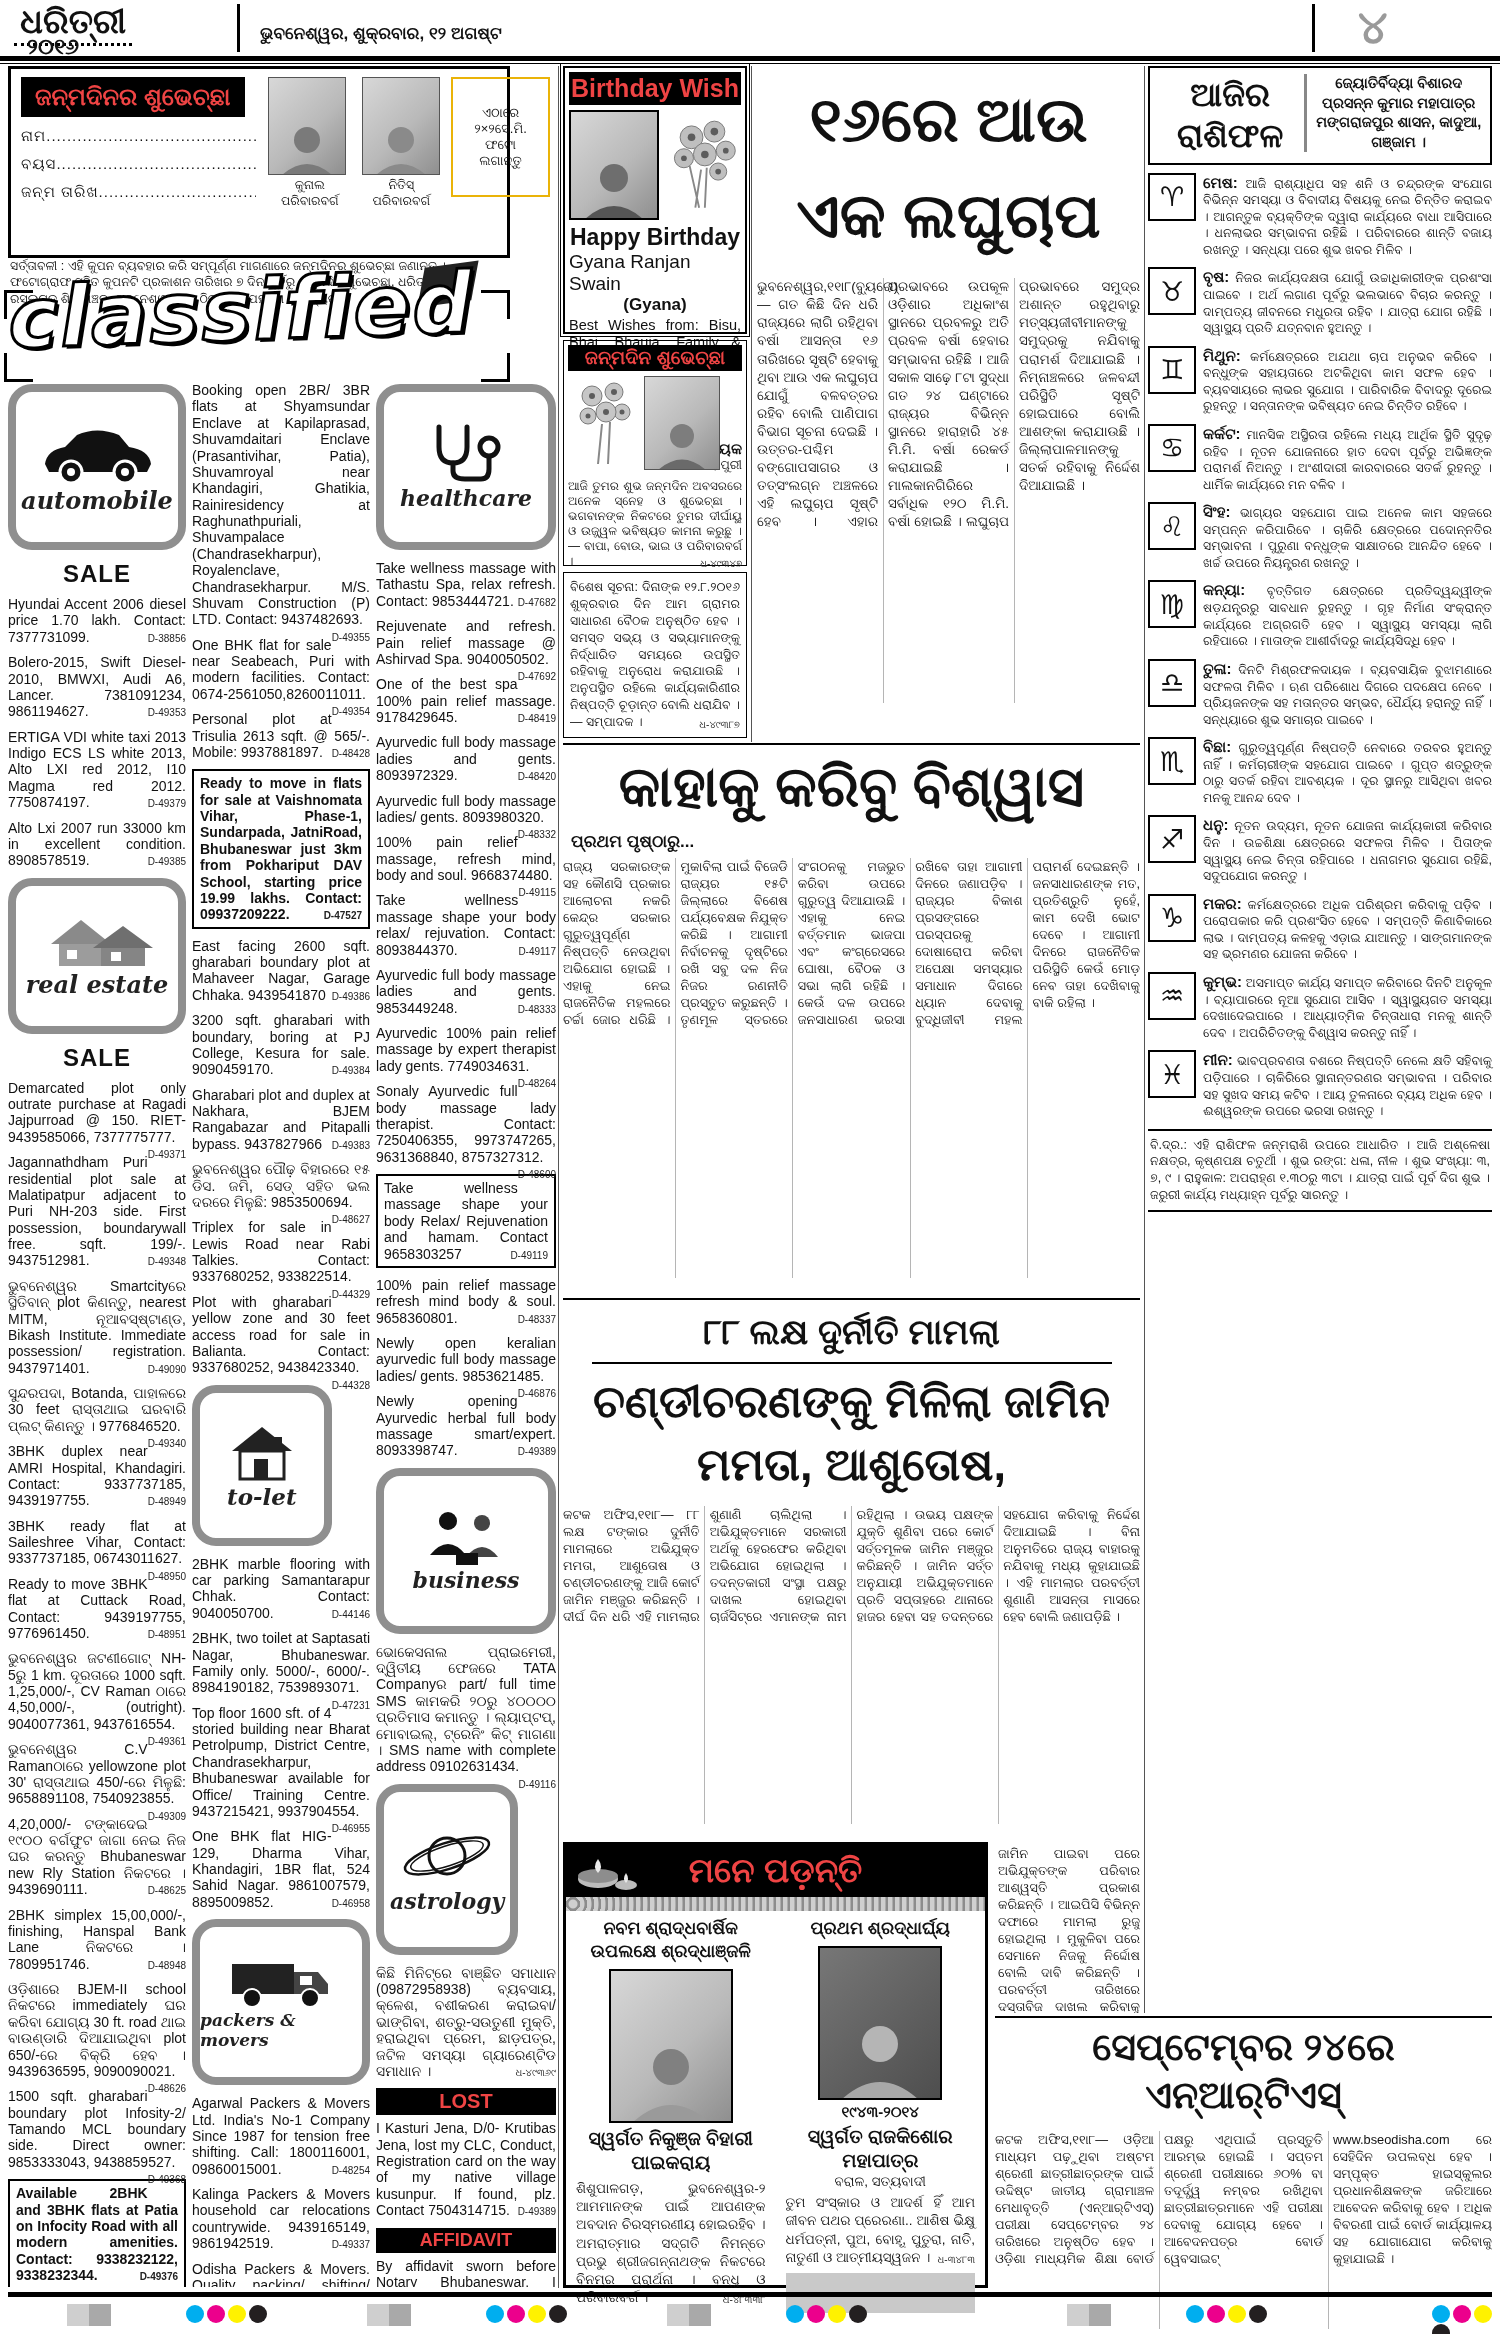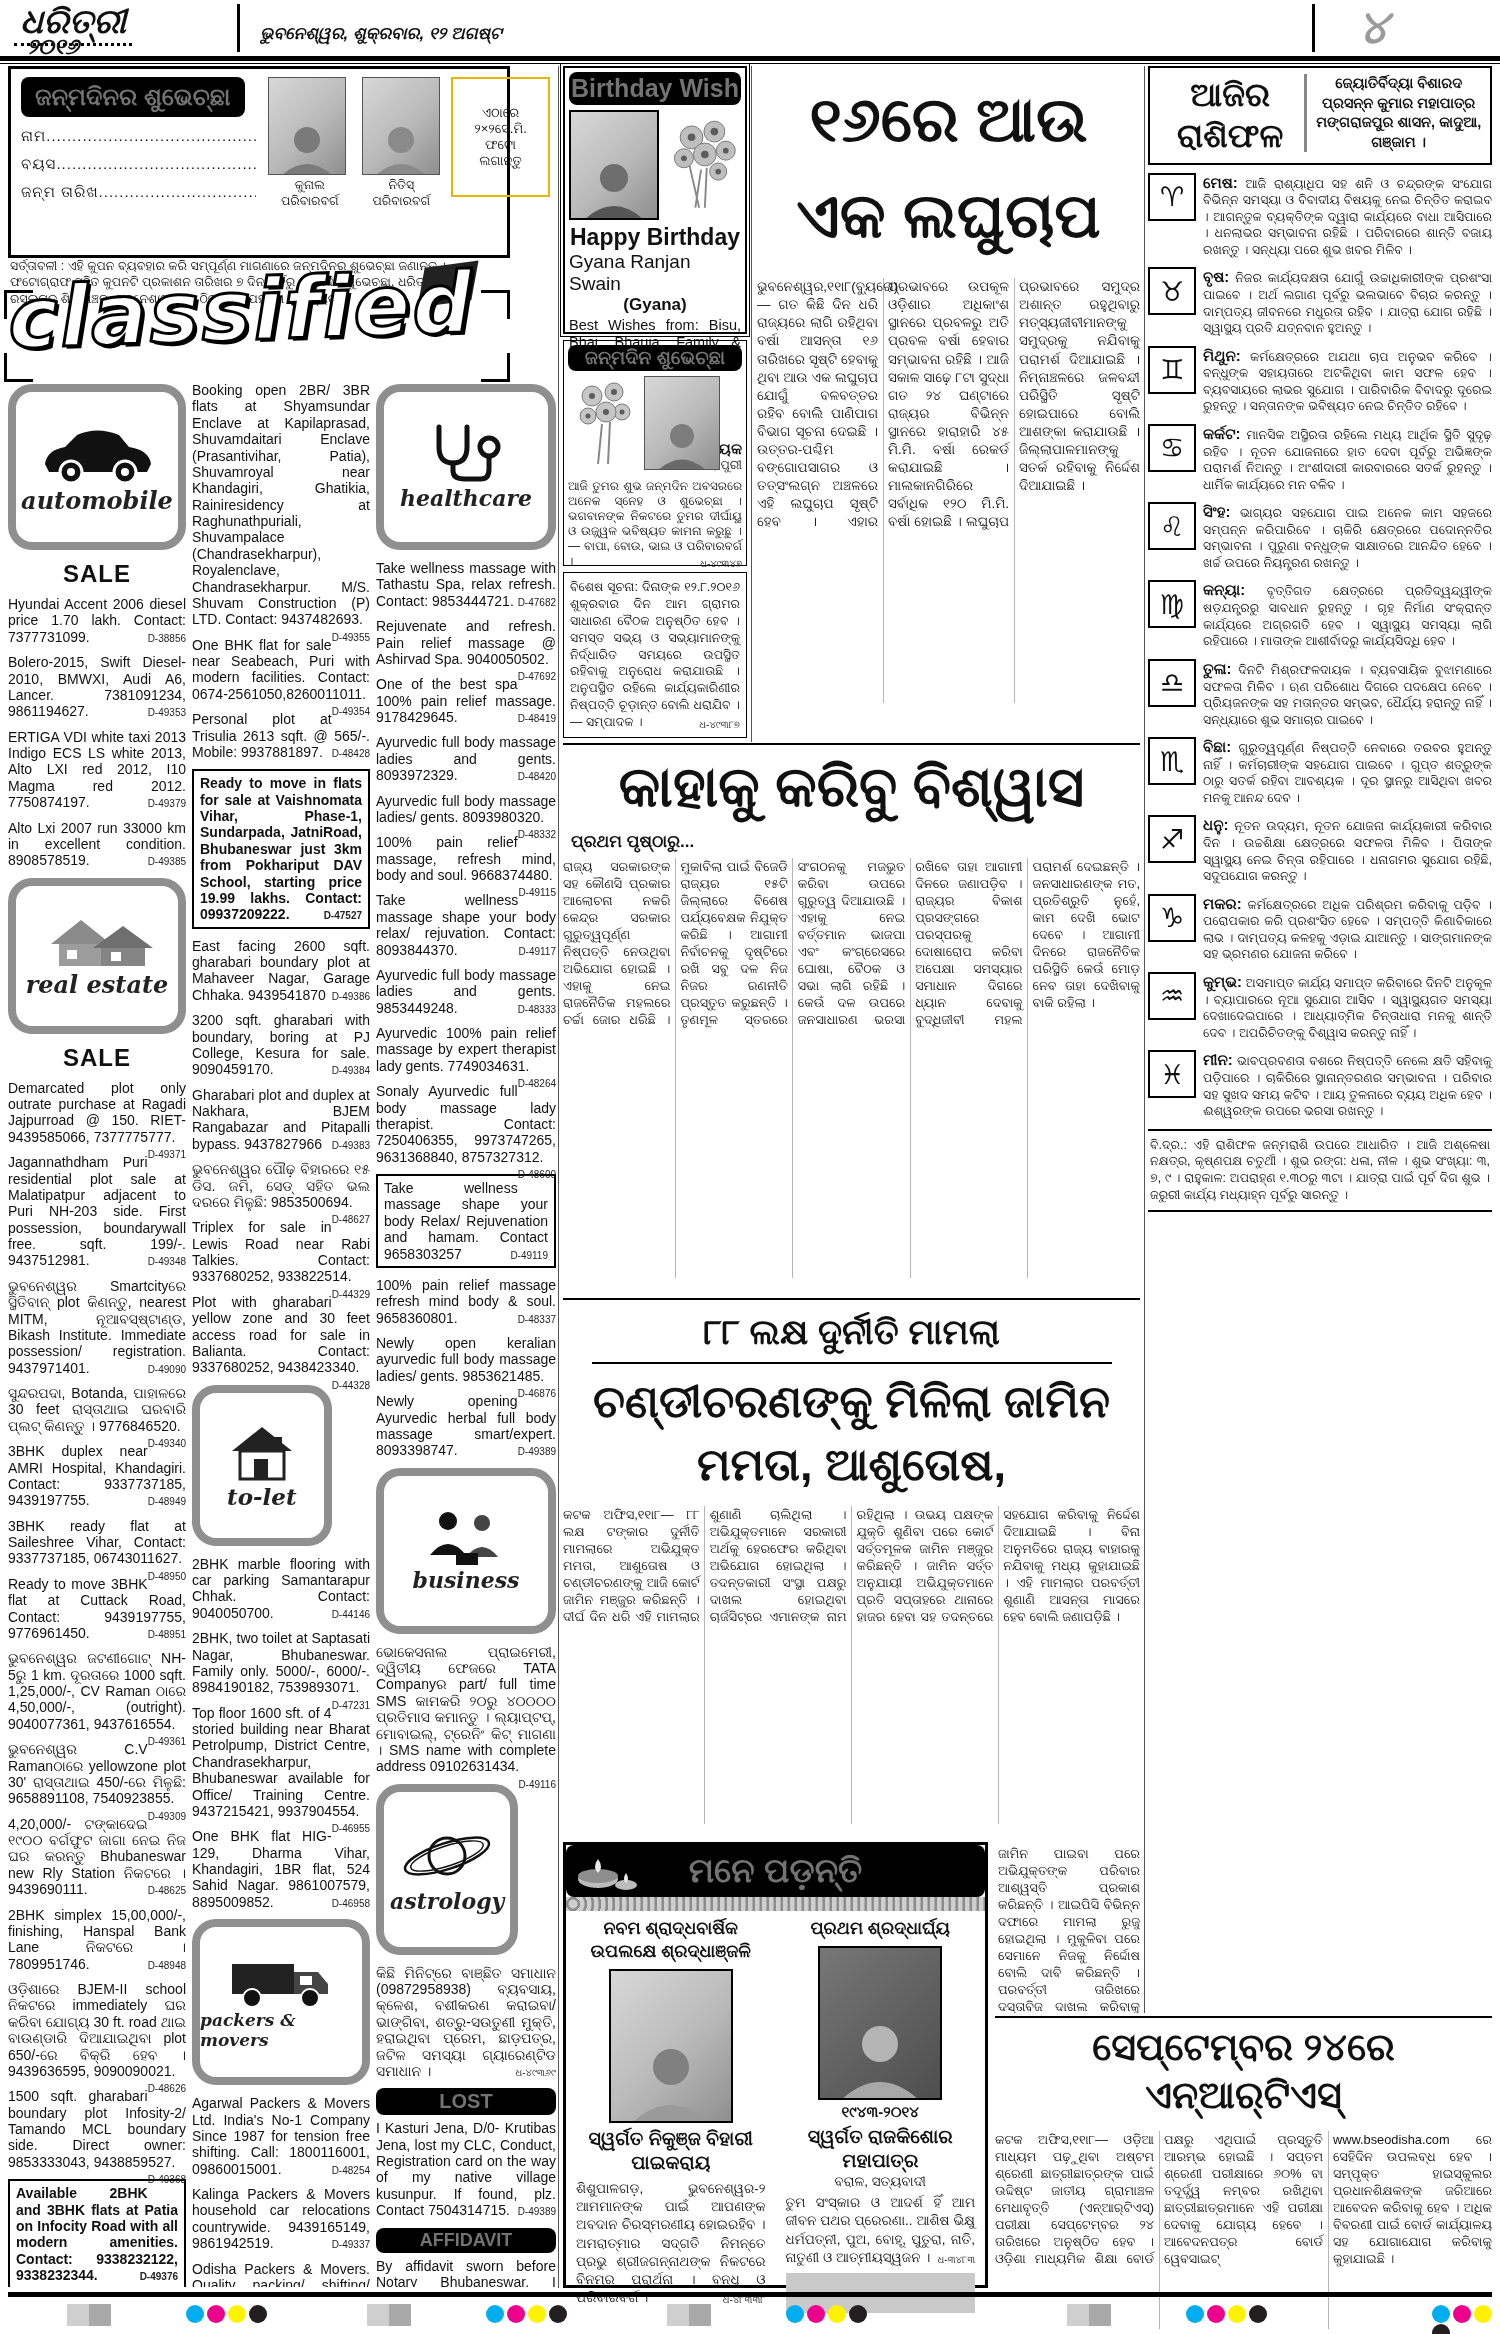--- a/index.html
+++ b/index.html
@@ -1,29 +1,29 @@
 <!DOCTYPE html>
 <html><head>
 <meta charset="utf-8">
 <style>
   html,body{margin:0;padding:0;background:#e8e8e8;}
   #page{position:relative;width:1500px;height:2334px;background:#fff;margin:0 auto;
         font-family:"Liberation Sans",sans-serif;color:#111;overflow:hidden;}
   .abs{position:absolute;}
   
-  #masthead{left:0;top:0;width:1500px;height:60px;font-style:italic;}
+  #masthead{left:0;top:0;width:1500px;height:60px;}
   .mast-logo{left:14px;top:2px;font-weight:bold;font-size:34px;border-bottom:3px dotted #000;padding:0 6px 1px;}
   .mast-year{left:27px;top:34px;font-size:22px;font-weight:bold;}
   .mast-date{left:260px;top:24px;font-size:17px;font-weight:bold;}
   .vr{width:0;border-left:3px solid #000;}
   .hr-top{left:0;top:56px;width:1500px;height:0;border-top:5px solid #000;}
   .hr-top2{left:0;top:63px;width:1500px;height:0;border-top:1px solid #000;}
   .pageno{left:1358px;top:0px;font-size:46px;font-weight:bold;color:#9a9a9a;}
   
-  .bar{background:#000;color:#737373;font-weight:bold;text-align:center;border-radius:8px;}
+  .bar{background:#000;color:#ef4444;font-weight:bold;text-align:center;}
   .ad{margin:0 0 9px;font-size:14px;line-height:1.17;text-align:justify;font-weight:500;
       font-family:"Liberation Sans",sans-serif;}
   .dcode{font-size:10px;color:#222;float:right;margin-top:4px;}
   .boxed{border:2px solid #000;padding:4px 6px;font-weight:bold;}
   .iconbox{border:8px solid #8f8f8f;border-radius:24px;background:#fff;display:flex;flex-direction:column;
            align-items:center;justify-content:center;margin:2px 0 10px;}
   .scriptlbl{font-family:"DejaVu Serif",serif;font-style:italic;font-weight:bold;color:#222;}
   .sale{font-weight:bold;font-size:24px;text-align:center;letter-spacing:1px;margin:2px 0 8px;}
   .photo{background:linear-gradient(135deg,#d8d8d8 0%,#b9b9b9 55%,#8f8f8f 100%);position:relative;overflow:hidden;}
   .photo svg{position:absolute;bottom:-2px;left:50%;transform:translateX(-50%);}

